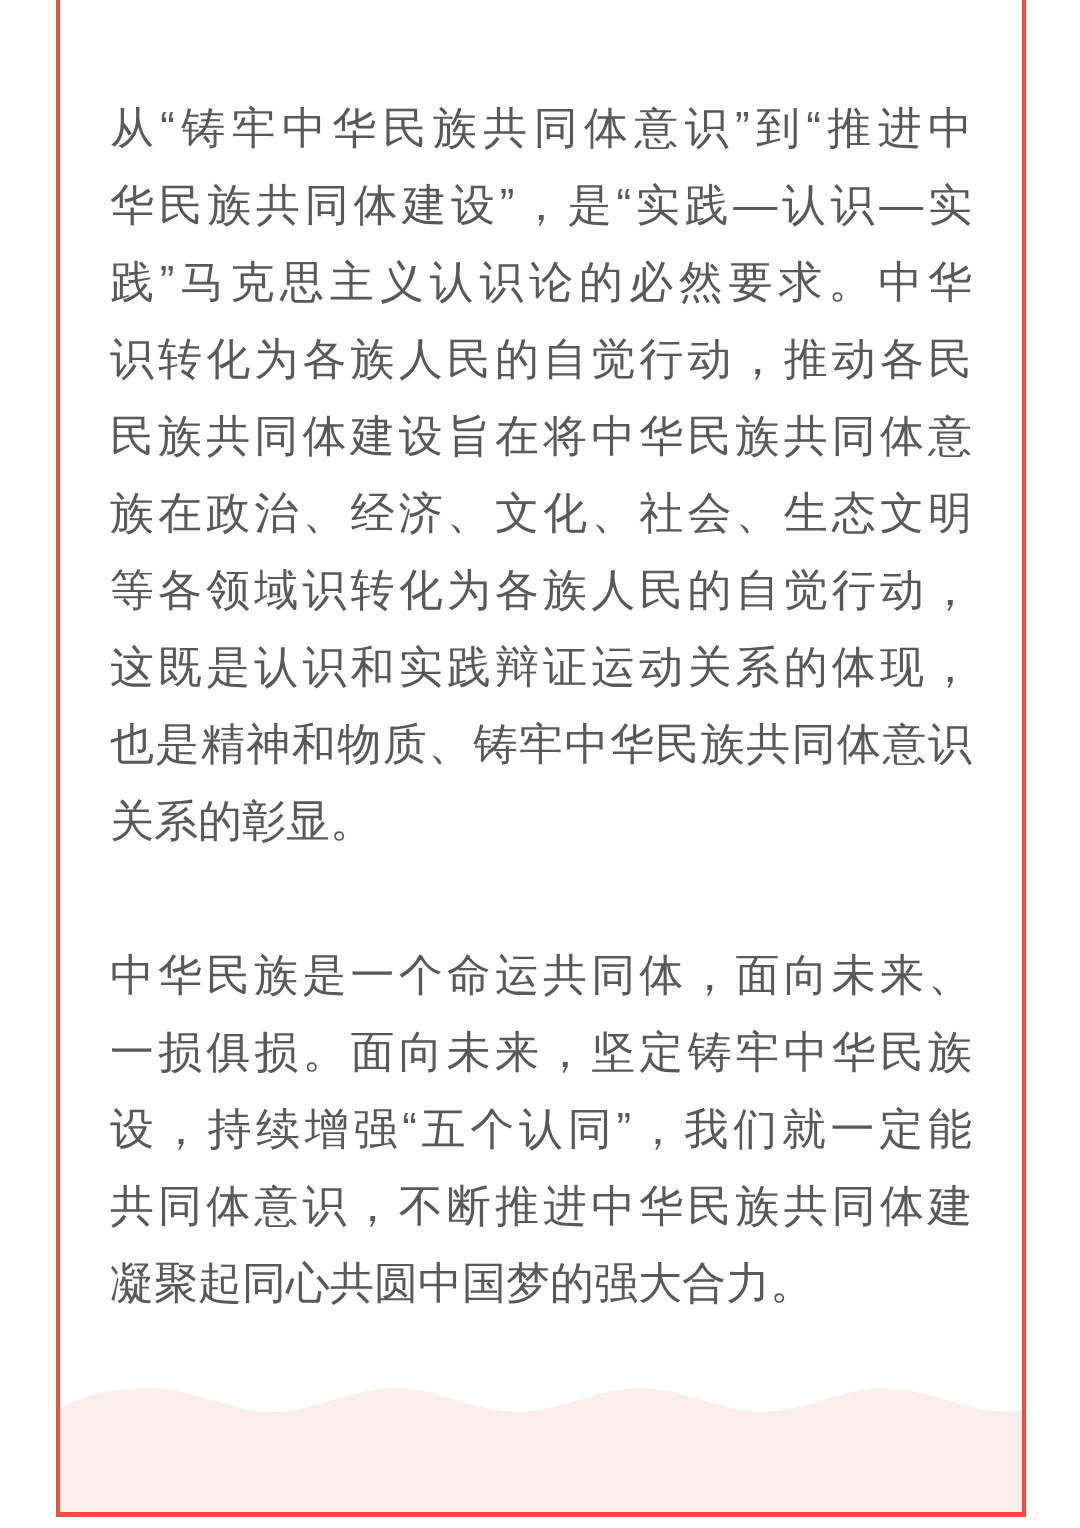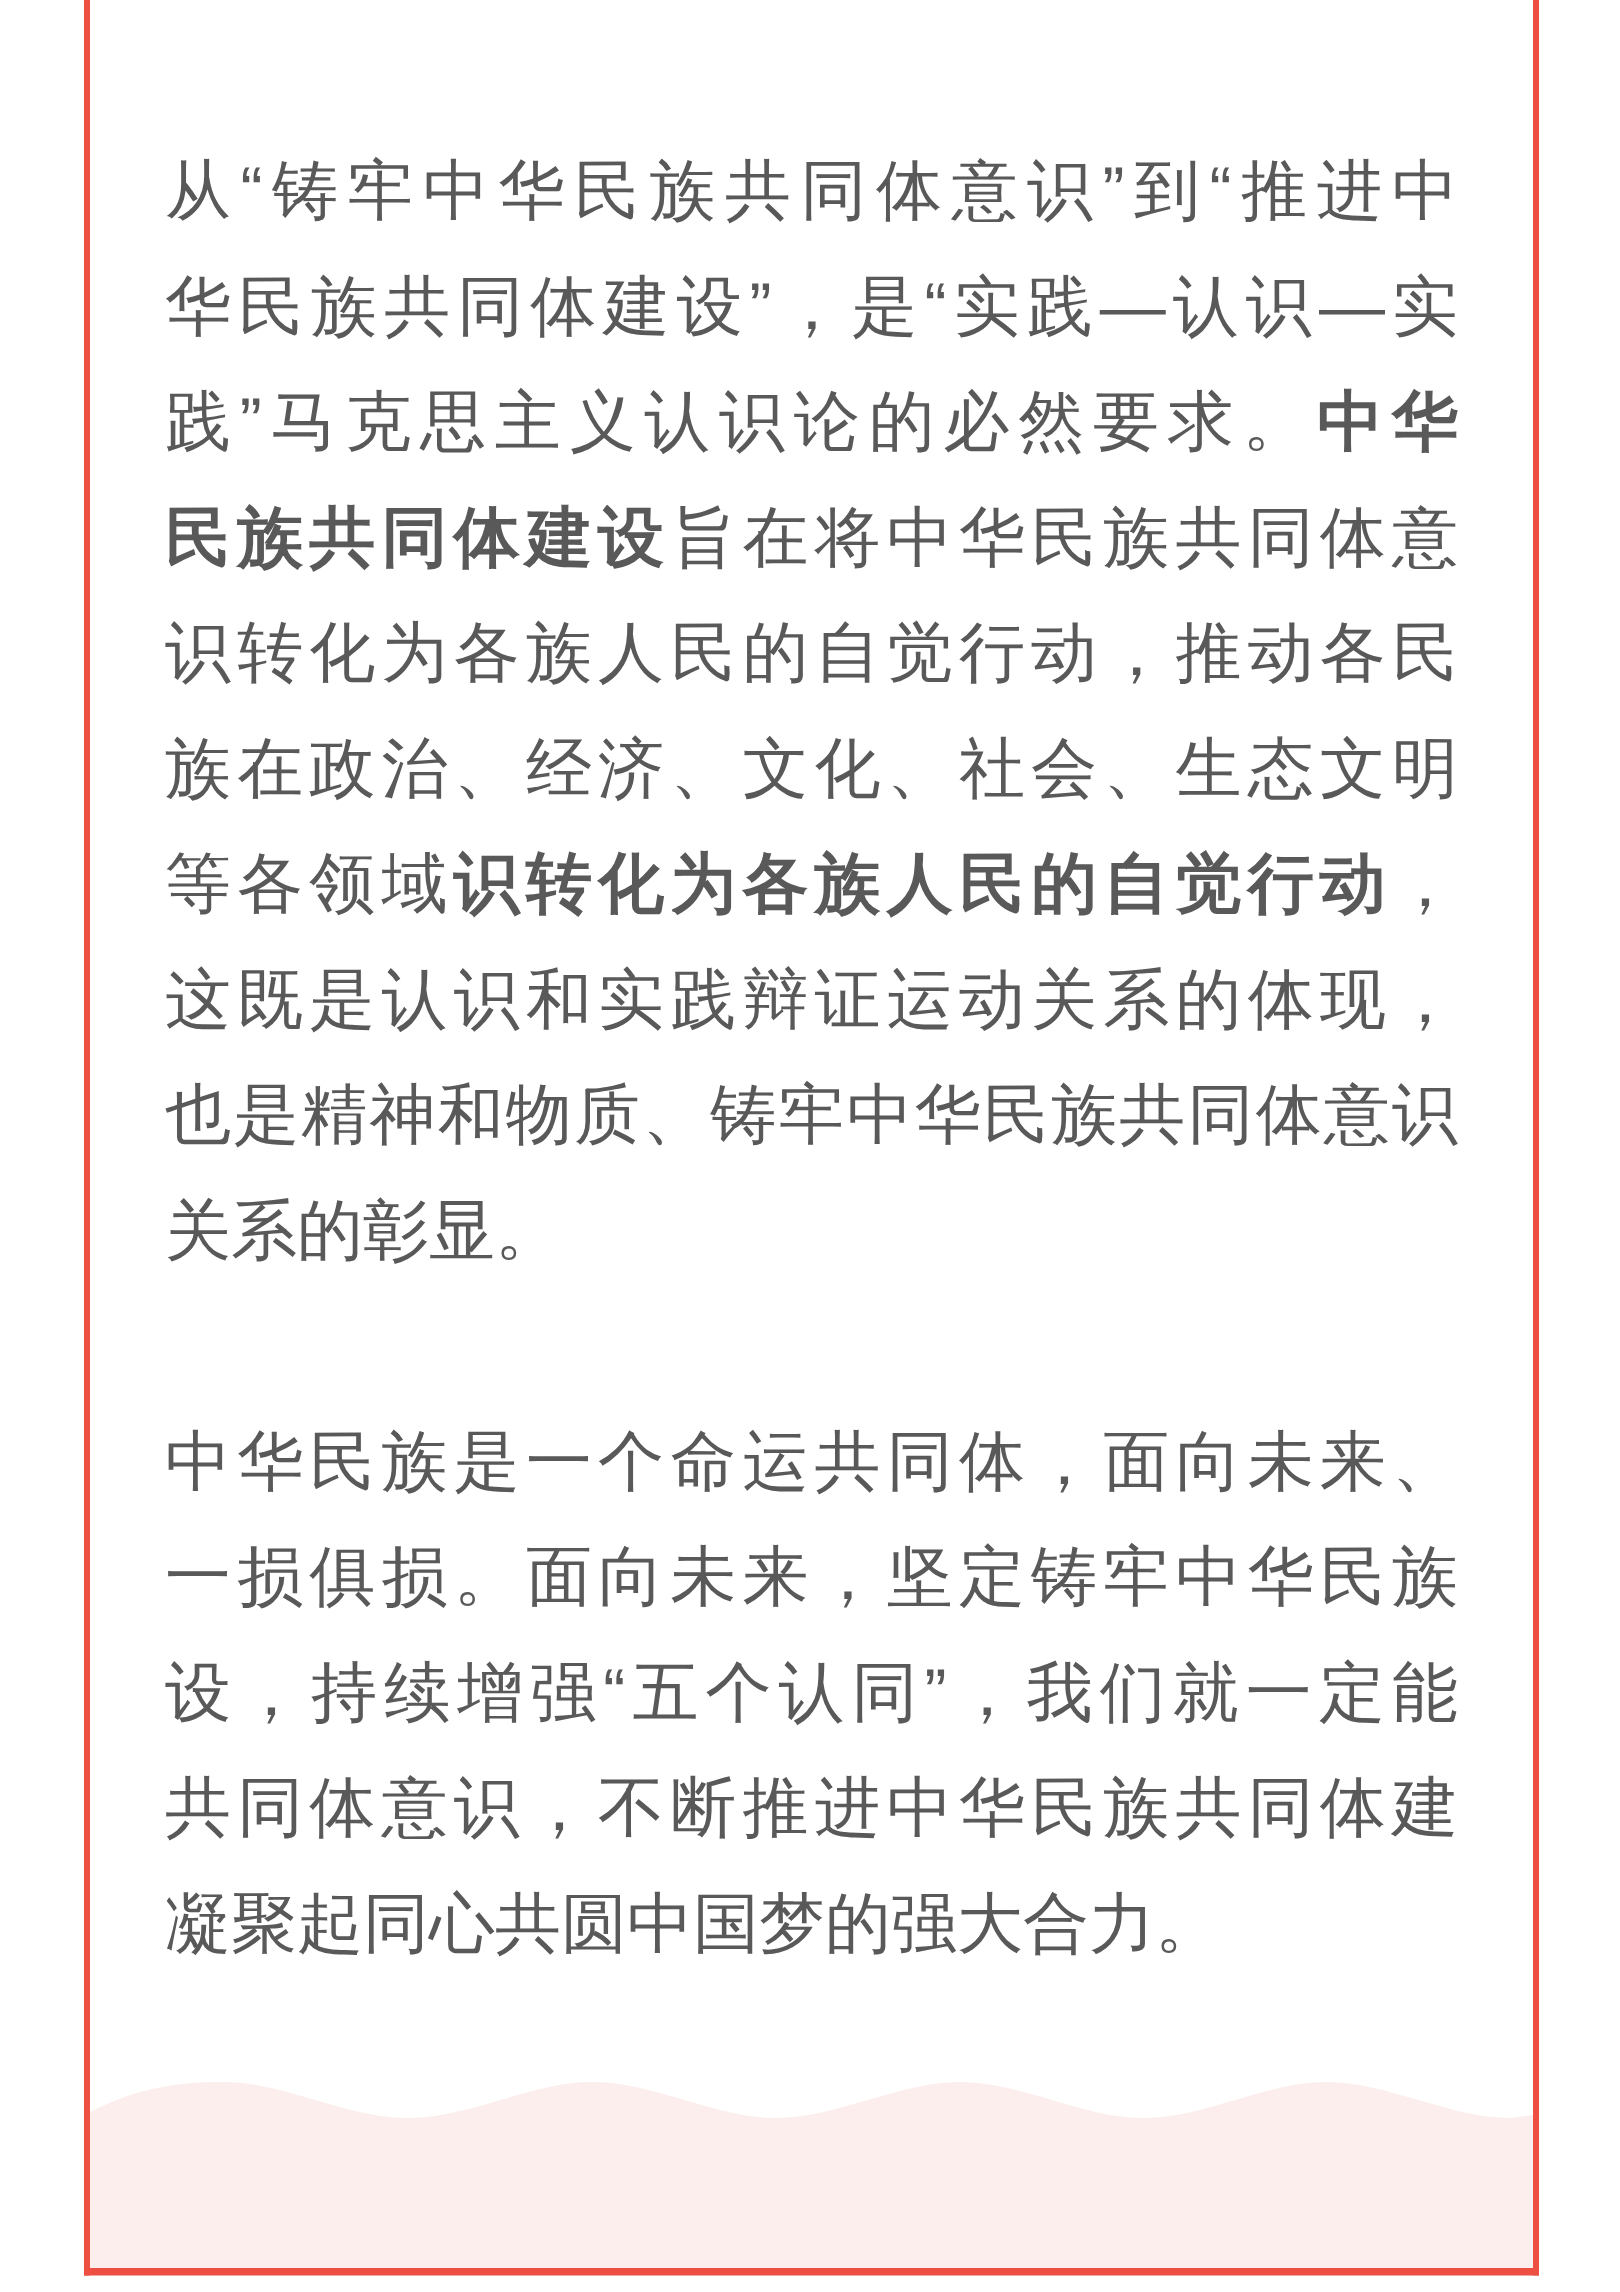--- a/index.html
+++ b/index.html
@@ -42,21 +42,21 @@
     line-height:77px;
     color:var(--ink);
     text-align:justify;
     text-align-last:justify;
     white-space:nowrap;
   }
   .line.last{
     text-align-last:left;
   }
   .line b{
-    font-weight:700;
+    font-weight:400;
     color:var(--ink);
   }
   .wave-svg{
     position:absolute;
     left:0;
     bottom:0;
     width:962px;
     height:133px;
     display:block;
   }
@@ -64,22 +64,22 @@
 </head>
 <body>
 
 <div class="card">
 
   <div class="article">
       <div class="paragraph">
         <div class="line"><span>从“铸牢中华民族共同体意识”到“推进中</span></div>
         <div class="line"><span>华民族共同体建设”，是“实践—认识—实</span></div>
         <div class="line"><span>践”马克思主义认识论的必然要求。</span><b>中华</b></div>
+        <div class="line"><span>识转化为各族人民的自觉行动，推动各民</span></div>
         <div class="line"><b>民族共同体建设</b><span>旨在将中华民族共同体意</span></div>
-        <div class="line"><span>识转化为各族人民的自觉行动，推动各民</span></div>
         <div class="line"><span>族在政治、经济、文化、社会、生态文明</span></div>
         <div class="line"><span>等各领域</span><b>识转化为各族人民的自觉行动</b><span>，</span></div>
         <div class="line"><span>这既是认识和实践辩证运动关系的体现，</span></div>
         <div class="line"><span>也是精神和物质、铸牢中华民族共同体意识</span></div>
         <div class="line last"><span>关系的彰显。</span></div>
       </div>
       <div class="paragraph">
         <div class="line"><span>中华民族是一个命运共同体，面向未来、</span></div>
         <div class="line"><span>一损俱损。面向未来，坚定铸牢中华民族</span></div>
         <div class="line"><span>设，持续增强“五个认同”，我们就一定能</span></div>

